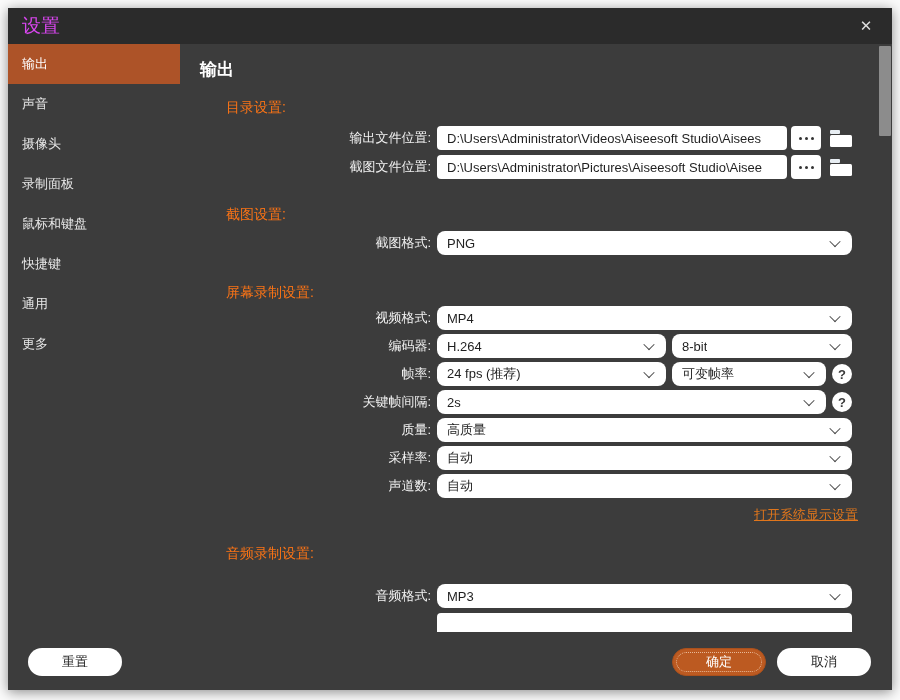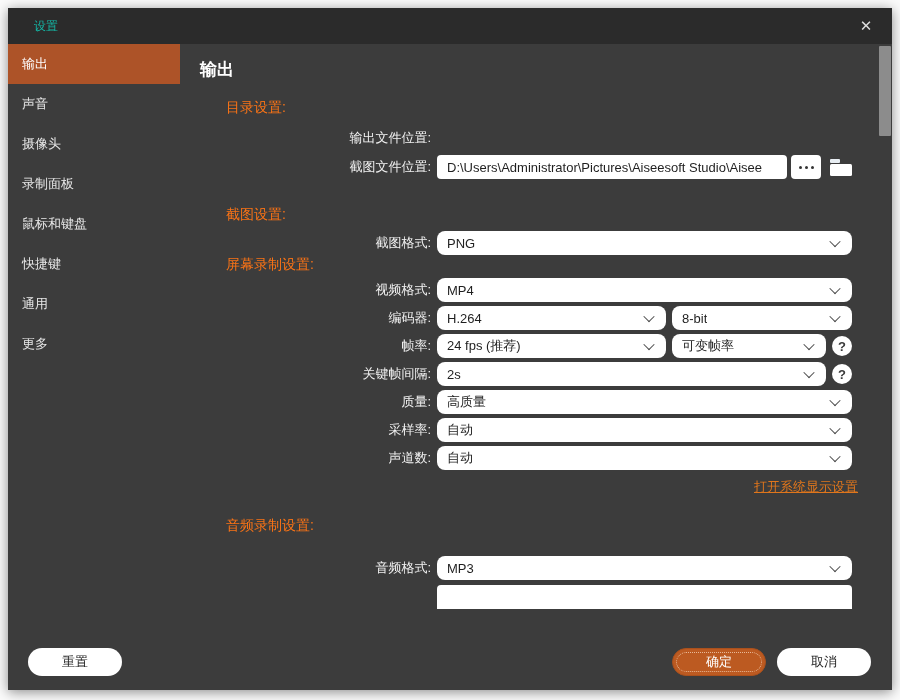--- a/index.html
+++ b/index.html
@@ -2,33 +2,33 @@
 <html><head>
 <meta charset="utf-8">
 <style>
   * { margin:0; padding:0; box-sizing:border-box; }
   html,body { width:900px; height:700px; background:#fbfbfb; font-family:"Liberation Sans","DejaVu Sans",sans-serif; overflow:hidden; }
 
   .dialog { position:absolute; left:8px; top:8px; width:884px; height:682px; background:#3c3c3c; box-shadow:0 2px 12px rgba(0,0,0,.45); }
 
   
   .titlebar { position:absolute; left:0; top:0; right:0; height:36px; background:#2b2b2b; display:flex; align-items:center; }
-  .titlebar .title { margin-left:26px; font-size:12px; color:#14b8a6; }
+  .titlebar .title { margin-left:14px; font-size:19px; color:#d946ef; }
   .close-btn { position:absolute; right:16px; top:8px; width:20px; height:20px; display:flex; align-items:center; justify-content:center; font-size:15px; color:#dedede; cursor:pointer; }
 
   
   .sidebar { position:absolute; left:0; top:36px; width:172px; bottom:0; background:#3c3c3c; }
   .side-item { height:40px; line-height:40px; padding-left:14px; font-size:13px; color:#e8e8e8; cursor:pointer; }
   .side-item.selected { background:#ad5328; color:#fff; }
 
   
   .content { position:absolute; left:172px; top:36px; width:712px; height:588px; overflow:hidden; }
   .page-title { margin:14px 0 0 20px; height:24px; line-height:24px; font-size:17px; font-weight:bold; color:#ffffff; }
   .sec-h { margin-left:46px; height:18px; line-height:18px; font-size:14px; color:#f97316; }
-  .mt16{margin-top:16px;} .mt26{margin-top:26px;} .mt28{} .mt23{margin-top:23px;}
+  .mt16{margin-top:16px;} .mt26{margin-top:26px;} .mt28{margin-top:28px;} .mt23{margin-top:23px;}
 
   .row { display:flex; align-items:center; margin-top:4px; }
   .row-label { width:257px; text-align:right; padding-right:6px; font-size:13px; color:#f2f2f2; line-height:24px; white-space:nowrap; }
   .fields { display:flex; align-items:center; width:415px; }
 
   .field { background:#ffffff; border-radius:4px; height:24px; display:flex; align-items:center; padding:0 10px; font-size:13px; color:#1f1f1f; overflow:hidden; white-space:nowrap; }
   .grow { flex:1 1 auto; }
   .select { cursor:pointer;border-radius:8px; }
   .chev { flex:0 0 auto; width:8px; height:8px; border-right:1.6px solid #4a4a4a; border-bottom:1.6px solid #4a4a4a; transform:rotate(45deg) translate(-1px,-1px); margin-left:auto; margin-right:3px; }
   .select .val { margin-right:8px; overflow:hidden; text-overflow:clip; }
@@ -80,40 +80,54 @@
     <div class="side-item"><span>更多</span></div>
   </div>
 
   <div class="content">
     <div class="page-title">输出</div>
 
     <div class="sec-h mt16">目录设置:</div>
 
     <div class="row" style="margin-top:10px;">
       <div class="row-label">输出文件位置:</div>
-    </div>
-
-    <div class="row" style="margin-top:5px;">
-      <div class="row-label">截图文件位置:</div>
       <div class="fields">
         <div class="field path-field">
-            <span class="val">D:\Users\Administrator\Pictures\Aiseesoft Studio\Aisee</span>
+            <span class="val">D:\Users\Administrator\Videos\Aiseesoft Studio\Aisees</span>
           </div>
         <button class="browse">
             <i></i>
             <i></i>
             <i></i>
           </button>
         <span class="folder-icon">
             <span class="tab"></span>
             <span class="fbody"></span>
           </span>
       </div>
     </div>
 
+    <div class="row" style="margin-top:5px;">
+      <div class="row-label">截图文件位置:</div>
+      <div class="fields">
+        <div class="field path-field">
+            <span class="val">D:\Users\Administrator\Pictures\Aiseesoft Studio\Aisee</span>
+          </div>
+        <button class="browse">
+            <i></i>
+            <i></i>
+            <i></i>
+          </button>
+        <span class="folder-icon">
+            <span class="tab"></span>
+            <span class="fbody"></span>
+          </span>
+      </div>
+    </div>
+
     <div class="sec-h mt26">截图设置:</div>
 
     <div class="row" style="margin-top:8px;">
       <div class="row-label">截图格式:</div>
       <div class="fields">
         <div class="field select grow">
             <span class="val">PNG</span>
             <span class="chev"></span>
           </div>
       </div>

